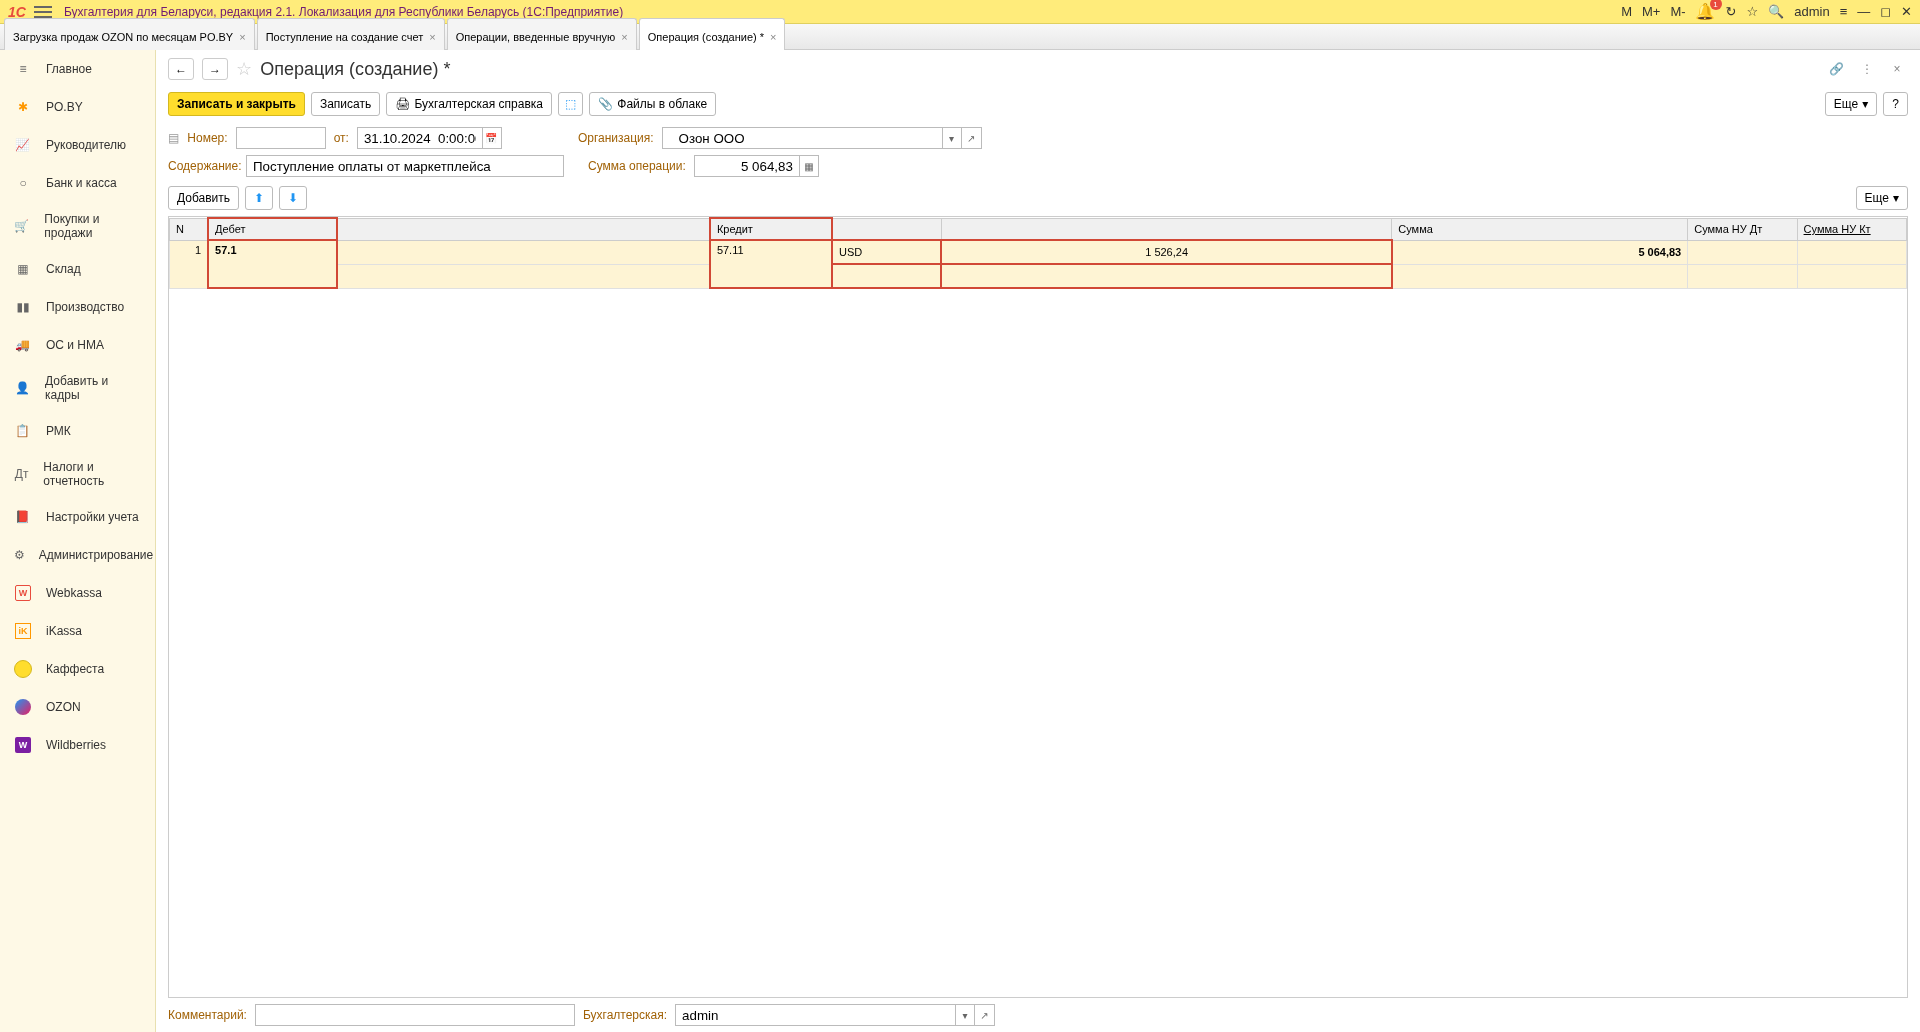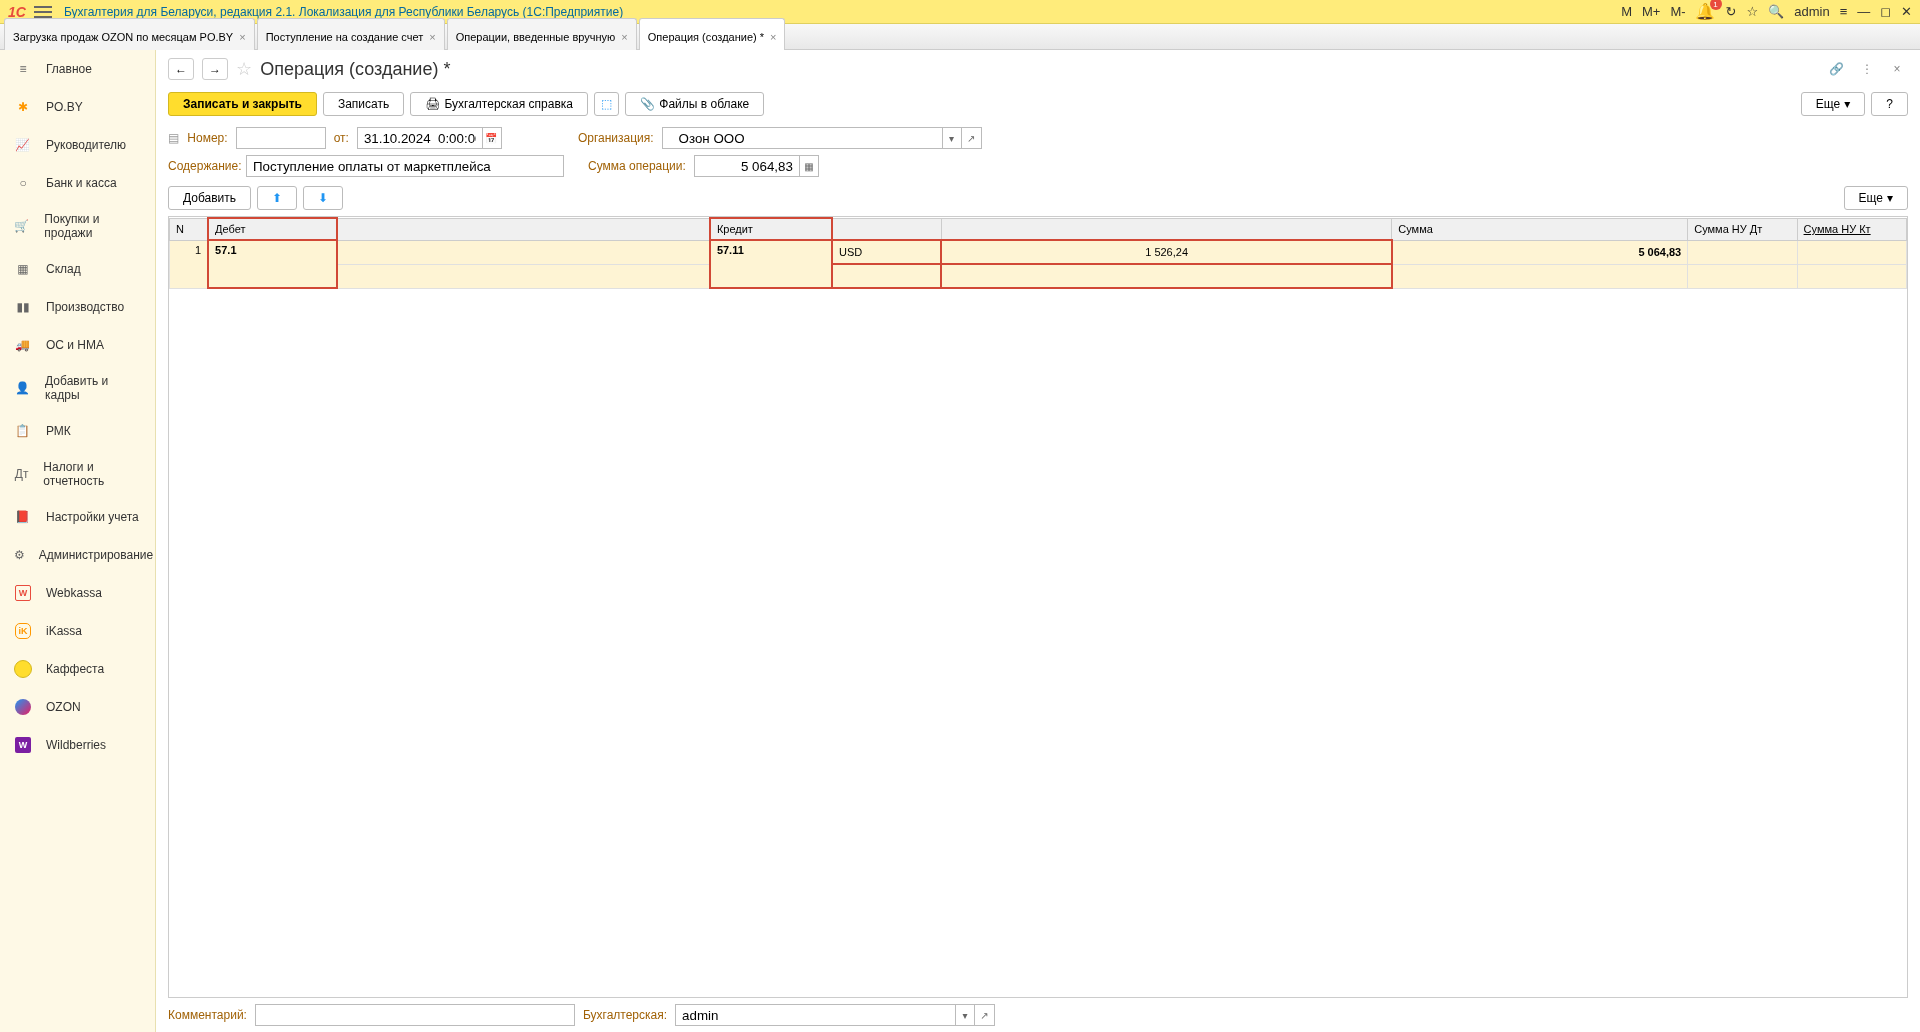--- a/index.html
+++ b/index.html
@@ -1,21 +1,21 @@
 <!DOCTYPE html>
 <html><head>
 <meta charset="utf-8">
 <style>
 * { box-sizing: border-box; margin: 0; padding: 0; }
 body { font-family: Arial, sans-serif; font-size: 12px; background: #fff; overflow: hidden; }
 .topbar { height: 24px; background: #ffec7b; display: flex; align-items: center; padding: 0 8px; border-bottom: 1px solid #e0d060; }
 .logo { color: #e84c3d; font-weight: bold; font-size: 14px; margin-right: 8px; font-style: italic; }
 .hamburger { width: 18px; height: 14px; margin-right: 12px; cursor: pointer; }
 .hamburger svg { width: 100%; height: 100%; }
-.topbar-title { color: #0369a1; flex: 1; }
+.topbar-title { color: #701a75; flex: 1; }
 .topbar-right { display: flex; align-items: center; gap: 10px; }
 .topbar-btn { color: #333; cursor: pointer; font-size: 13px; }
 .bell-badge { position: relative; }
 .bell-icon { color: #4caf50; font-size: 16px; }
 .badge-num { position: absolute; top: -4px; right: -6px; background: #e84c3d; color: #fff; border-radius: 50%; width: 12px; height: 12px; font-size: 8px; display: flex; align-items: center; justify-content: center; }
 .tabs-bar { height: 26px; background: linear-gradient(#f8f8f8, #e8e8e8); display: flex; align-items: center; border-bottom: 1px solid #ccc; padding-left: 4px; }
 .tab { background: #f4f4f4; border: 1px solid #ccc; border-bottom: none; padding: 12px 8px; margin-right: 2px; display: flex; align-items: center; gap: 6px; cursor: pointer; border-radius: 3px 3px 0 0; font-size: 11px; }
 .tab.active { background: #fff; }
 .tab-close { color: #888; cursor: pointer; font-size: 11px; }
 .layout { display: flex; height: calc(100vh - 50px); }
@@ -23,21 +23,21 @@
 .sidebar-item { display: flex; align-items: center; padding: 10px 14px; gap: 14px; cursor: pointer; color: #333; }
 .sidebar-icon { width: 18px; height: 18px; display: flex; align-items: center; justify-content: center; color: #666; }
 .main { flex: 1; display: flex; flex-direction: column; background: #fff; padding: 0 12px; }
 .main-header { display: flex; align-items: center; padding: 8px 0; gap: 8px; }
 .nav-btn { width: 26px; height: 22px; border: 1px solid #ccc; background: #fff; border-radius: 3px; display: flex; align-items: center; justify-content: center; cursor: pointer; }
 .star-icon { color: #ccc; font-size: 18px; cursor: pointer; }
 .page-title { font-size: 18px; color: #333; }
 .main-header-right { margin-left: auto; display: flex; gap: 8px; }
 .icon-btn { width: 22px; height: 22px; display: flex; align-items: center; justify-content: center; cursor: pointer; color: #888; }
 .toolbar { display: flex; align-items: center; gap: 6px; padding: 4px 0 8px 0; }
-.btn { border: 1px solid #bbb; background: #fff; padding: 4px 14px; border-radius: 3px; cursor: pointer; font-size: 12px; display: flex; align-items: center; gap: 4px; }
+.btn { border: 1px solid #bbb; background: #fff; padding: 4px 8px; border-radius: 3px; cursor: pointer; font-size: 12px; display: flex; align-items: center; gap: 4px; }
 .btn-primary { background: #ffdd2d; border-color: #d4b820; font-weight: bold; }
 .btn-more { margin-left: auto; }
 .form-row { display: flex; align-items: center; gap: 8px; padding: 3px 0; }
 .form-label { color: #a16207; }
 .form-input { border: 1px solid #bbb; padding: 2px 6px; height: 22px; background: #fff; }
 .input-group { display: flex; }
 .input-group .form-input { border-right: none; }
 .input-group .addon { border: 1px solid #bbb; width: 20px; height: 22px; display: flex; align-items: center; justify-content: center; background: #fff; cursor: pointer; font-size: 10px; color: #666; }
 .input-group .addon + .addon { border-left: none; }
 .table-toolbar { display: flex; gap: 6px; padding: 6px 0; }
@@ -53,21 +53,21 @@
 .col-debit2 { width: 290px; }
 .col-credit { width: 95px; }
 .col-credit2 { width: 85px; }
 .col-credit3 { width: 350px; text-align: center; }
 .col-sum { width: 230px; text-align: right; }
 .col-nu1 { width: 85px; text-align: right; }
 .col-nu2 { width: 85px; text-align: right; text-decoration: underline; }
 .circle-yellow { width: 18px; height: 18px; border-radius: 50%; background: #ffdd2d; border: 1px solid #d4b820; }
 .circle-blue { width: 16px; height: 16px; border-radius: 50%; background: linear-gradient(135deg, #2196f3, #e91e63); }
 .sq-purple { width: 16px; height: 16px; background: #7b1fa2; color: #fff; font-size: 9px; display: flex; align-items: center; justify-content: center; font-weight: bold; border-radius: 2px; }
-.sq-orange { width: 16px; height: 16px; border: 1px solid #ff9800; color: #ff9800; font-size: 9px; display: flex; align-items: center; justify-content: center; font-weight: bold; border-radius: 5px; }
+.sq-orange { width: 16px; height: 16px; border: 1px solid #ff9800; color: #ff9800; font-size: 9px; display: flex; align-items: center; justify-content: center; font-weight: bold; border-radius: 0; }
 .sq-red { width: 16px; height: 16px; border: 1px solid #e84c3d; color: #e84c3d; font-size: 9px; display: flex; align-items: center; justify-content: center; font-weight: bold; border-radius: 2px; }
 </style>
 </head>
 <body>
 
 <div class="topbar">
   <span class="logo">1C</span>
   <span class="hamburger">
     <svg viewBox="0 0 18 14">
         <line x1="0" y1="2" x2="18" y2="2" stroke="#666" stroke-width="2"></line>
@@ -278,21 +278,21 @@
             <th class="col-sum">Сумма</th>
             <th class="col-nu1">Сумма НУ Дт</th>
             <th class="col-nu2">Сумма НУ Кт</th>
           </tr>
         </thead>
         <tbody>
           <tr class="selected">
             <td class="col-n" rowspan="2" style="vertical-align:top">1</td>
             <td class="col-debit highlight-cell" rowspan="2" style="vertical-align:top;font-weight:bold">57.1</td>
             <td class="col-debit2"></td>
-            <td class="col-credit highlight-cell" rowspan="2" style="vertical-align:top;font-weight:bold">57.11</td>
+            <td class="col-credit highlight-cell" rowspan="2" style="vertical-align:top;font-weight:normal">57.11</td>
             <td class="col-credit2 highlight-cell">USD</td>
             <td class="col-credit3 highlight-cell">1 526,24</td>
             <td class="col-sum" style="font-weight:bold">5 064,83</td>
             <td class="col-nu1"></td>
             <td class="col-nu2"></td>
           </tr>
           <tr class="selected">
             <td class="col-debit2"></td>
             <td class="col-credit2 highlight-cell"></td>
             <td class="col-credit3 highlight-cell"></td>

